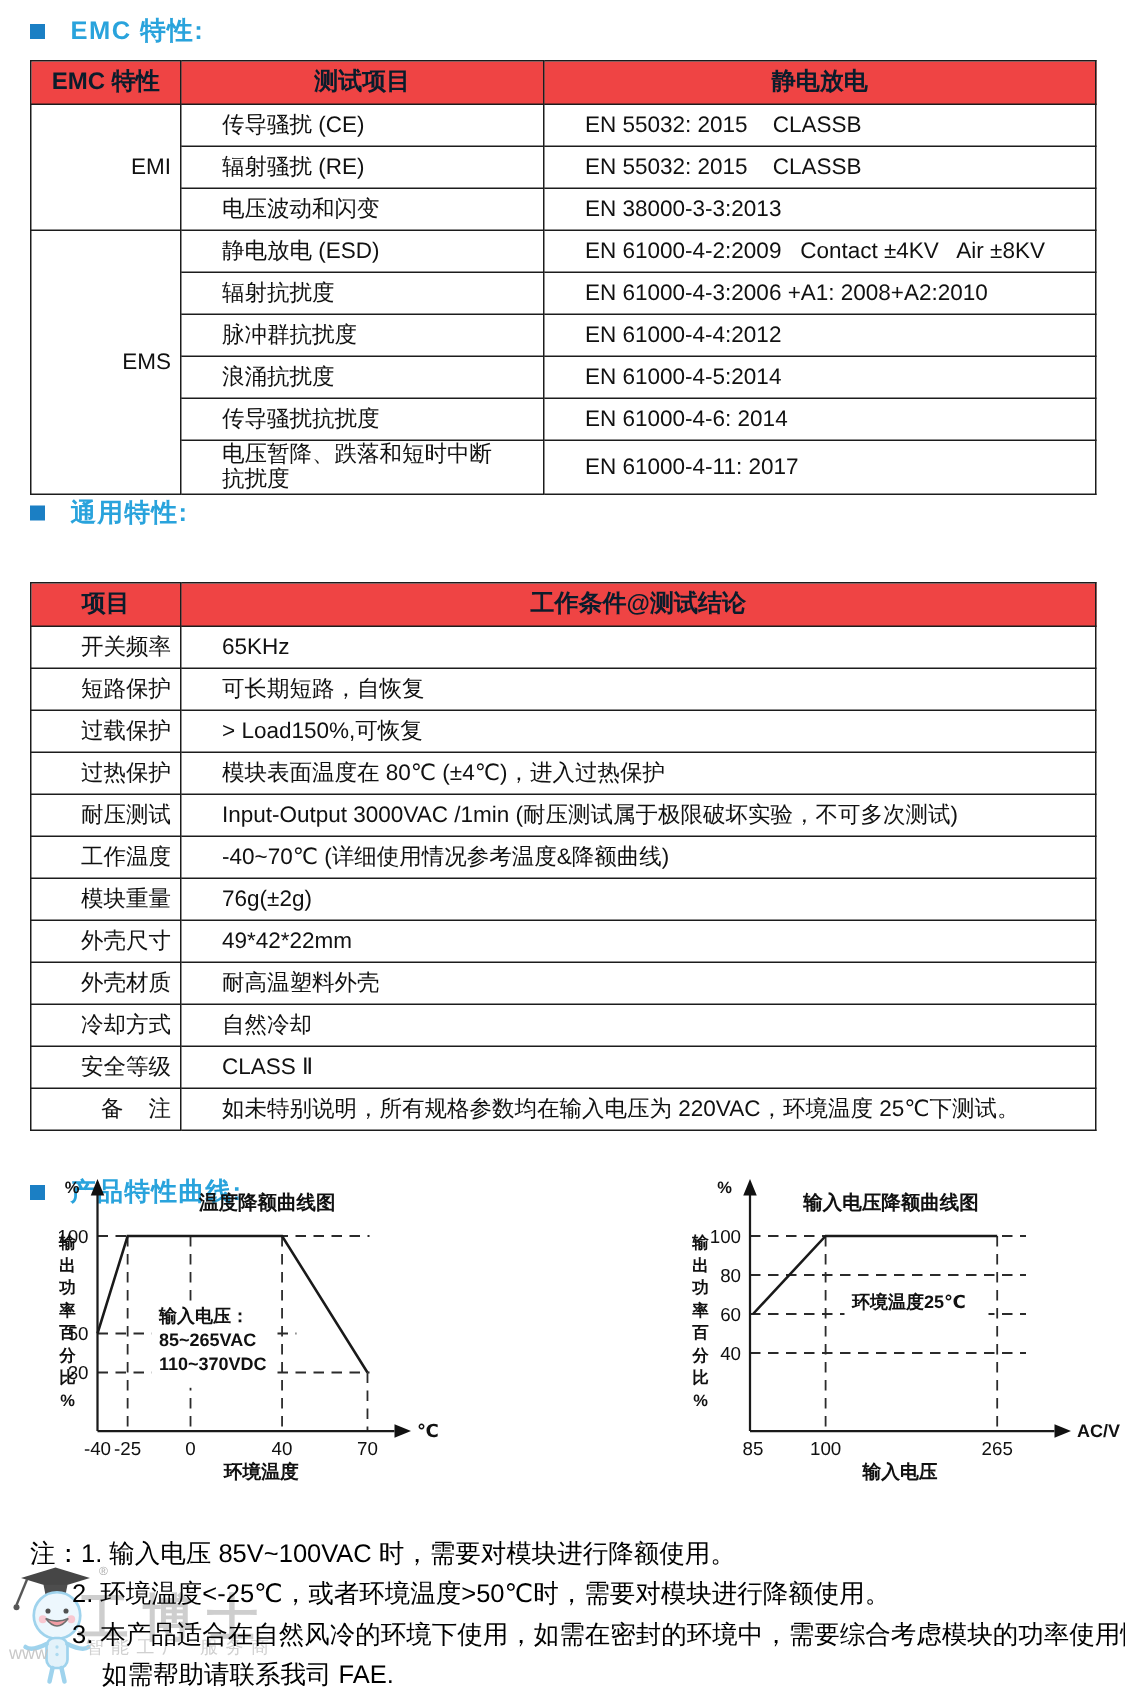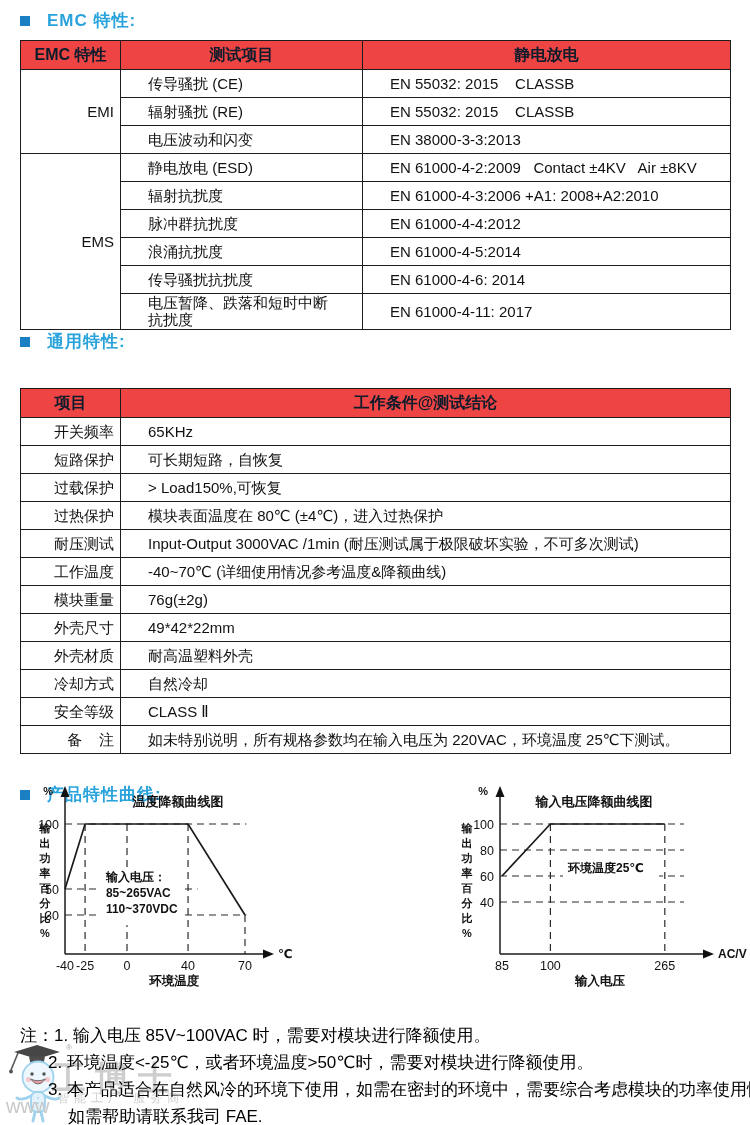--- a/index.html
+++ b/index.html
@@ -25,21 +25,21 @@
 
   .notes{position:absolute;left:20px;top:1022px;z-index:3;font-size:17px;color:#000;}
   .note-line{height:27px;line-height:27px;white-space:nowrap;}
   .ind-1{margin-left:28px;}
   .ind-2{margin-left:48px;}
 
   .wm{position:absolute;z-index:1;}
   .wm-brand{left:52px;top:1056px;font-size:34px;font-weight:bold;color:#c6c6c6;
             letter-spacing:9px;opacity:.85;}
   .wm-tagline{left:57px;top:1090px;font-size:12px;color:#cbcbcb;letter-spacing:5px;opacity:.9;}
-  .wm-url{left:6px;top:1095px;font-size:20px;color:#c3c3c3;opacity:.9;}
+  .wm-url{left:6px;top:1095px;font-size:12px;color:#c3c3c3;opacity:.9;}
   .wm-mascot{left:4px;top:1040px;width:72px;height:86px;opacity:.85;}
 </style>
 </head>
 <body>
 
 <div class="sec-header" style="top:9px;">
   <span class="bullet"></span>
   <span class="sec-title">EMC 特性:</span>
 </div>
 

